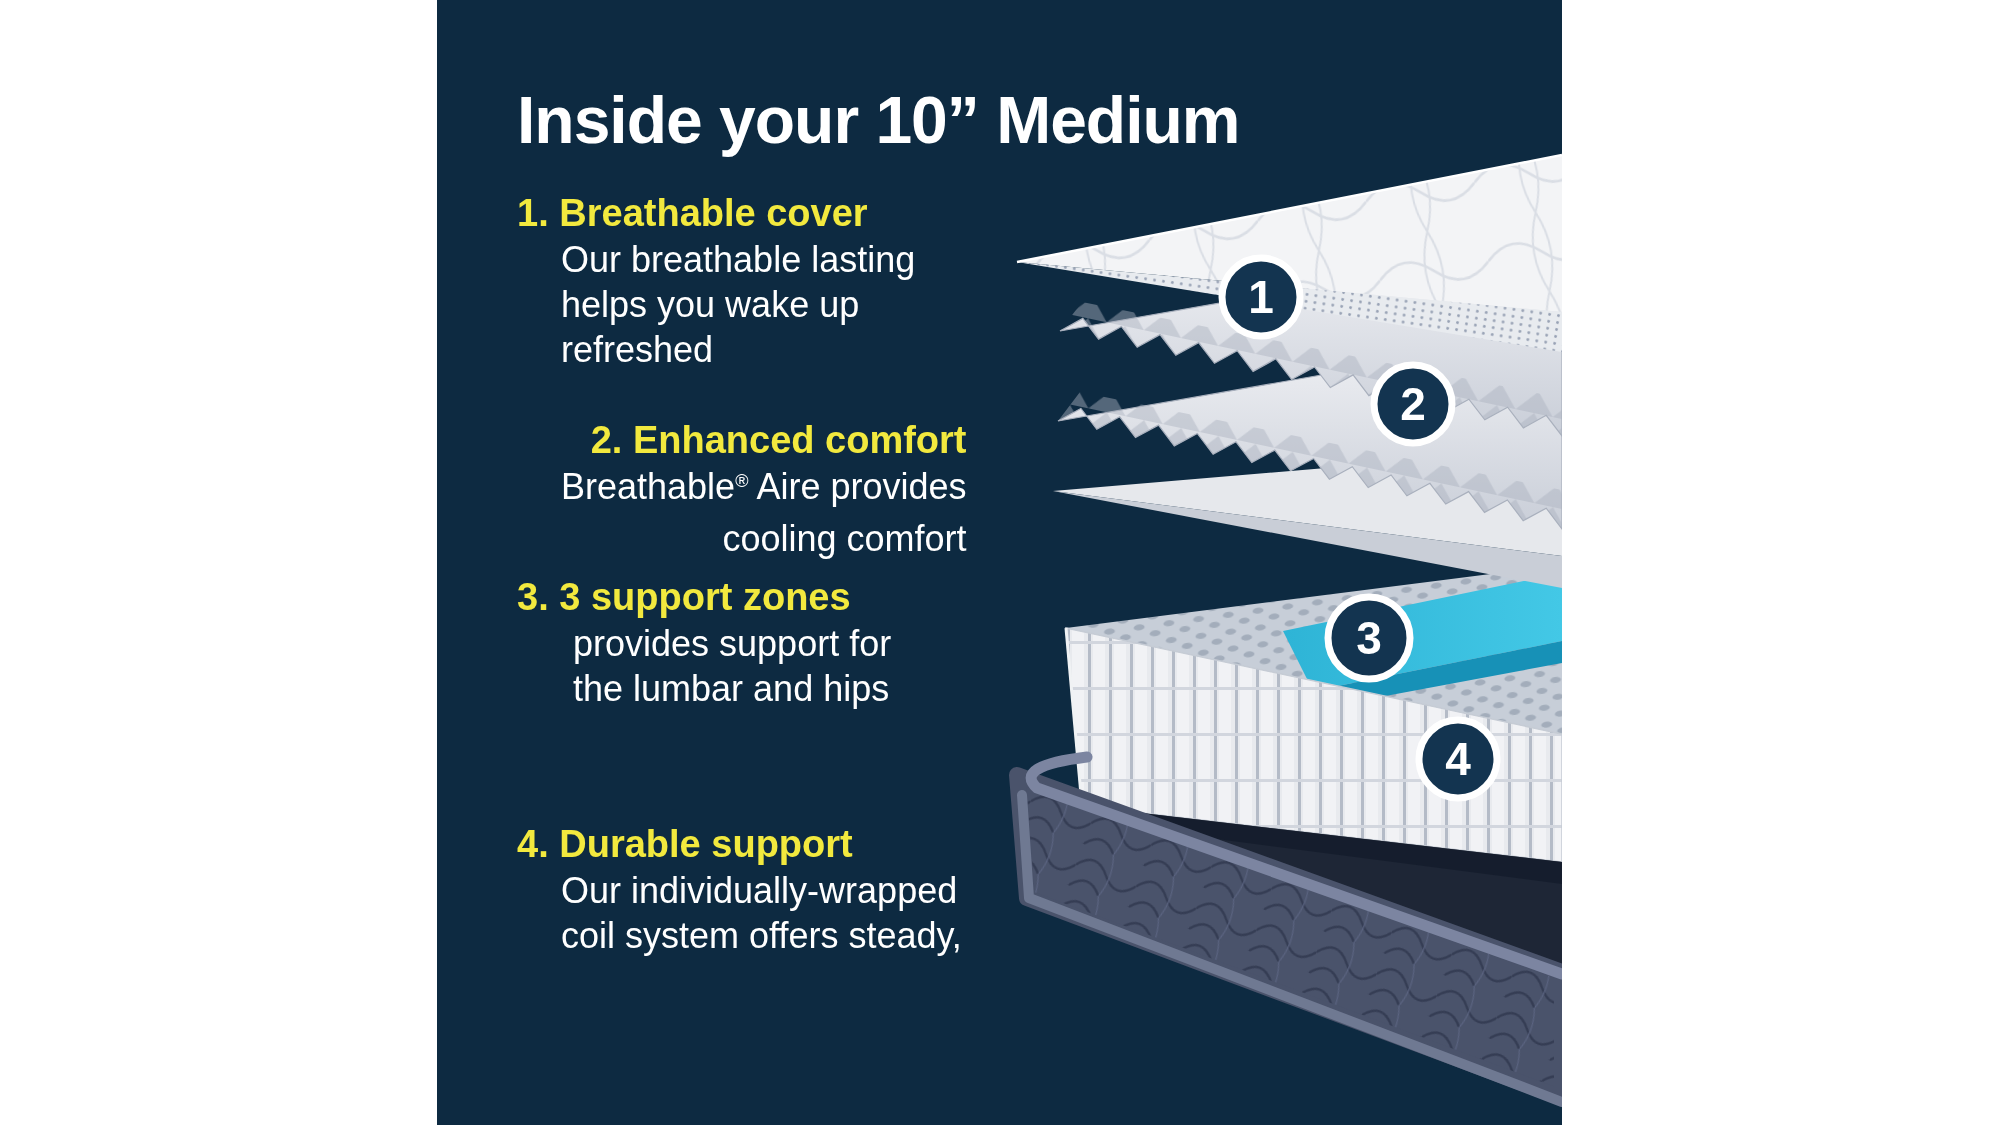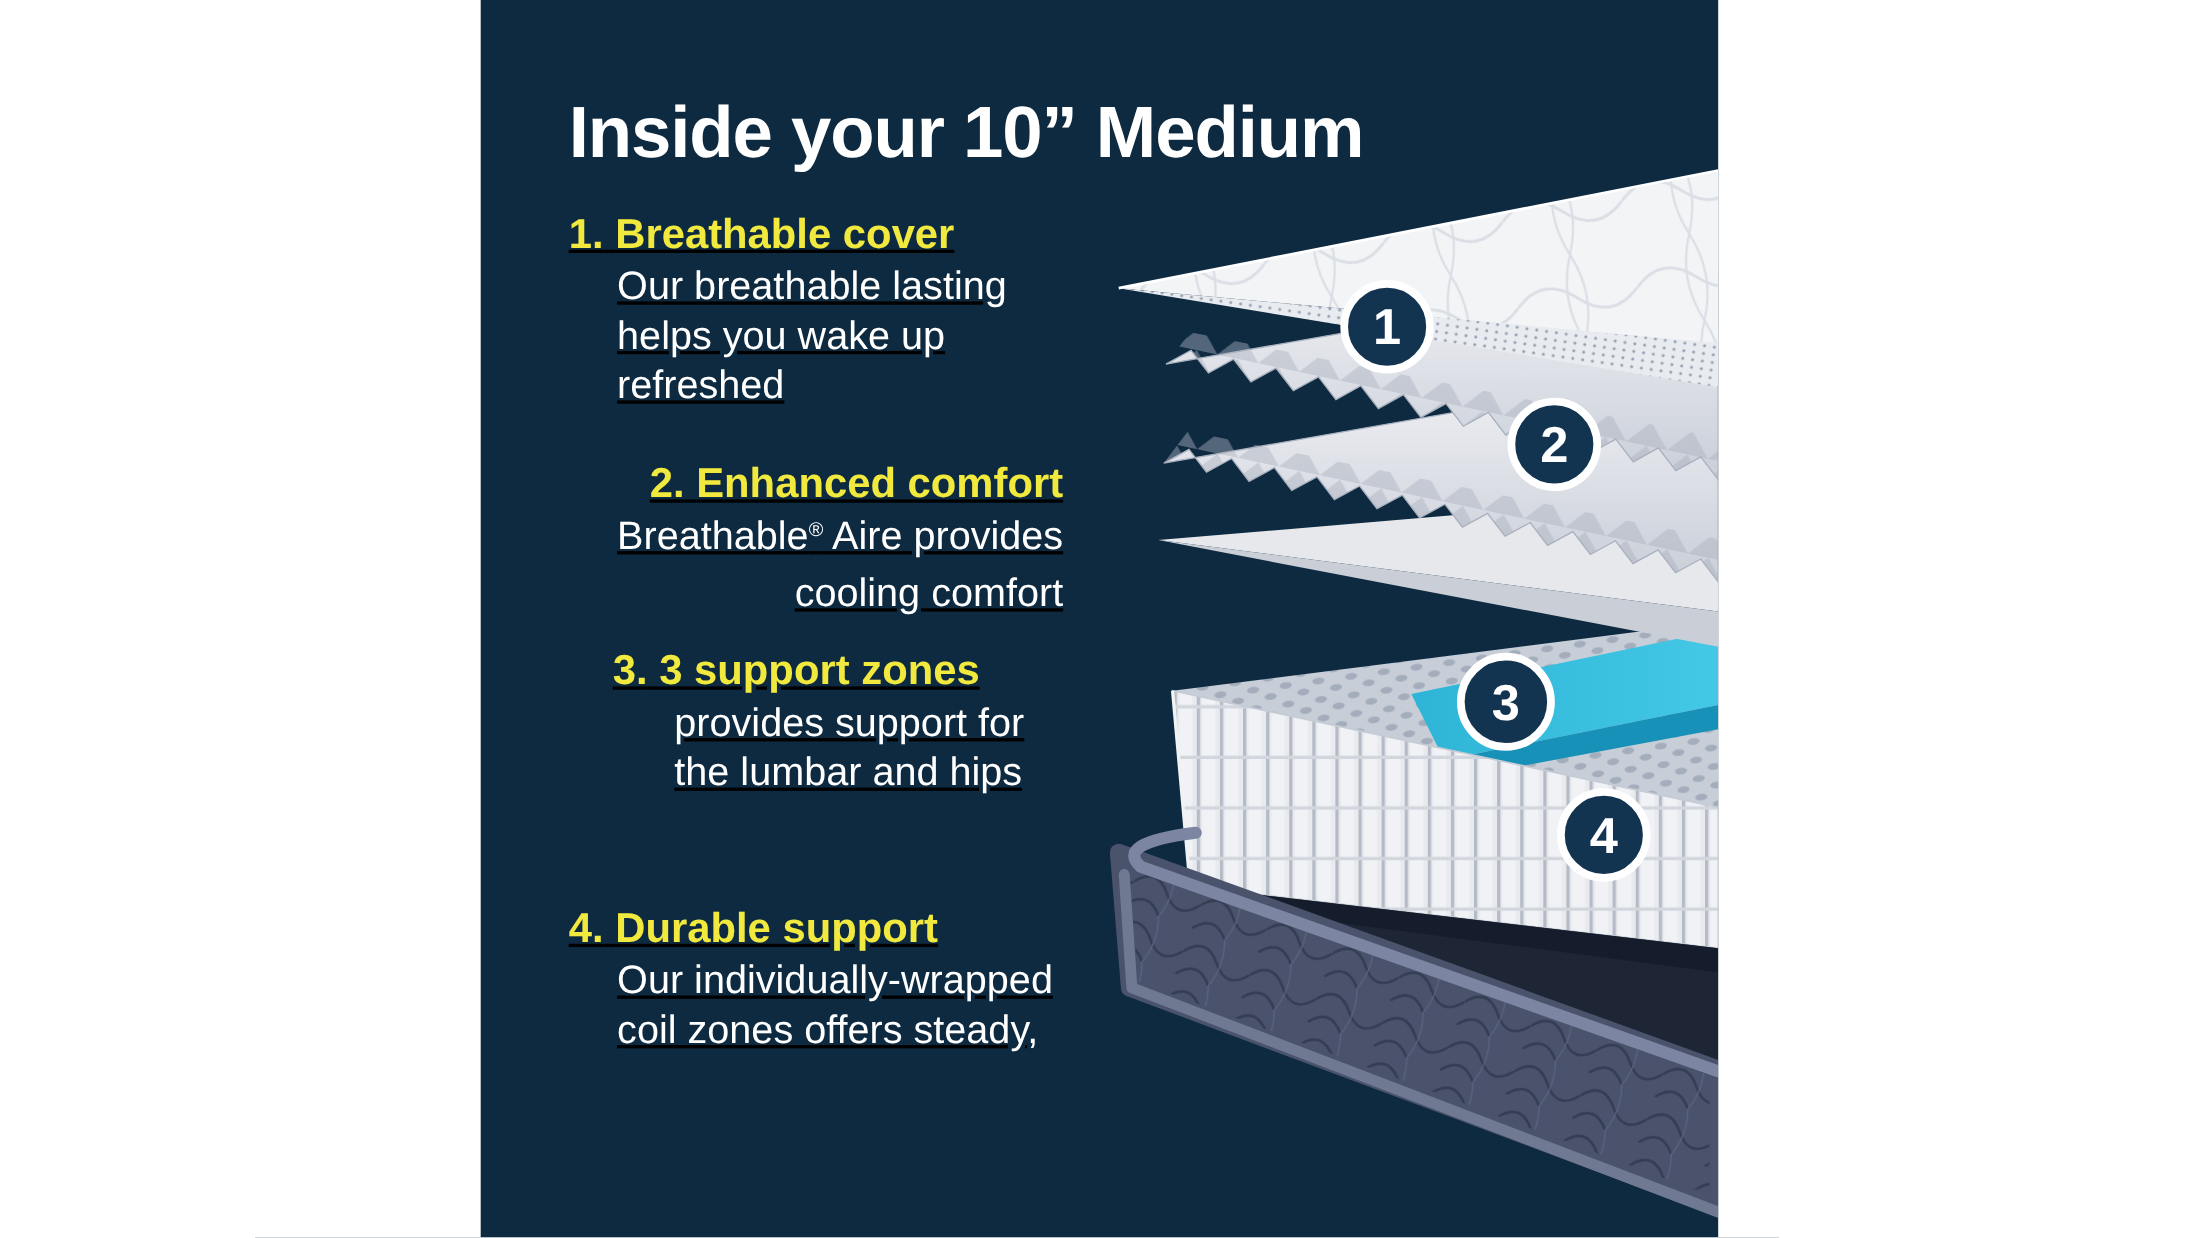--- a/index.html
+++ b/index.html
@@ -3,26 +3,26 @@
 <meta charset="utf-8">
 <style>
   html,body{margin:0;padding:0;background:#ffffff;}
   #stage{position:relative;width:2000px;height:1125px;background:#ffffff;overflow:hidden;
          font-family:"Liberation Sans", sans-serif;}
   .panel{position:absolute;left:437px;top:0;width:1125px;height:1125px;background:#0d2a41;overflow:hidden;}
   .diagram-svg{position:absolute;left:0;top:0;z-index:1;}
   .copy{position:absolute;left:0;top:0;width:100%;height:100%;z-index:3;pointer-events:none;}
   .page-title{position:absolute;left:80px;top:82px;font-size:66px;font-weight:700;
               letter-spacing:-1px;color:#ffffff;white-space:nowrap;text-align:right;}
-  .item{position:absolute;left:80px;white-space:nowrap;text-decoration:underline;}
+  .item{position:absolute;left:80px;white-space:nowrap;}
   .item-heading{font-size:38px;font-weight:700;color:#f2e93e;line-height:47px;}
   .item-body{font-size:36px;font-weight:400;color:#ffffff;line-height:45px;padding-left:44px;}
   .item-body.indent-more{padding-left:56px;}
   .item-body sup{font-size:0.5em;vertical-align:baseline;position:relative;top:-0.65em;}
-  #item-1{top:190px;} #item-2{top:417px;text-align:right;} #item-3{top:587px;margin-left:40px;} #item-4{top:821px;}
+  #item-1{top:190px;} #item-2{top:417px;text-align:right;} #item-3{top:574px;} #item-4{top:821px;}
   .marker-num{font-size:46px;font-weight:700;fill:#ffffff;}
 </style>
 </head>
 <body>
 
 <div id="stage">
   <div class="panel">
 
     <svg class="diagram-svg" width="1125" height="1125" viewBox="0 0 1125 1125">
       <defs>
@@ -148,19 +148,19 @@
         <div class="item-body indent-more">
           <div>provides support for</div>
           <div>the lumbar and hips</div>
         </div>
       </div>
 
       <div class="item" id="item-4">
         <div class="item-heading"><span>4.</span> <span>Durable support</span></div>
         <div class="item-body">
           <div>Our individually-wrapped</div>
-          <div>coil zones offers steady,</div>
+          <div>coil system offers steady,</div>
         </div>
       </div>
     </div>
 
   </div>
 </div>
 
 </body></html>

